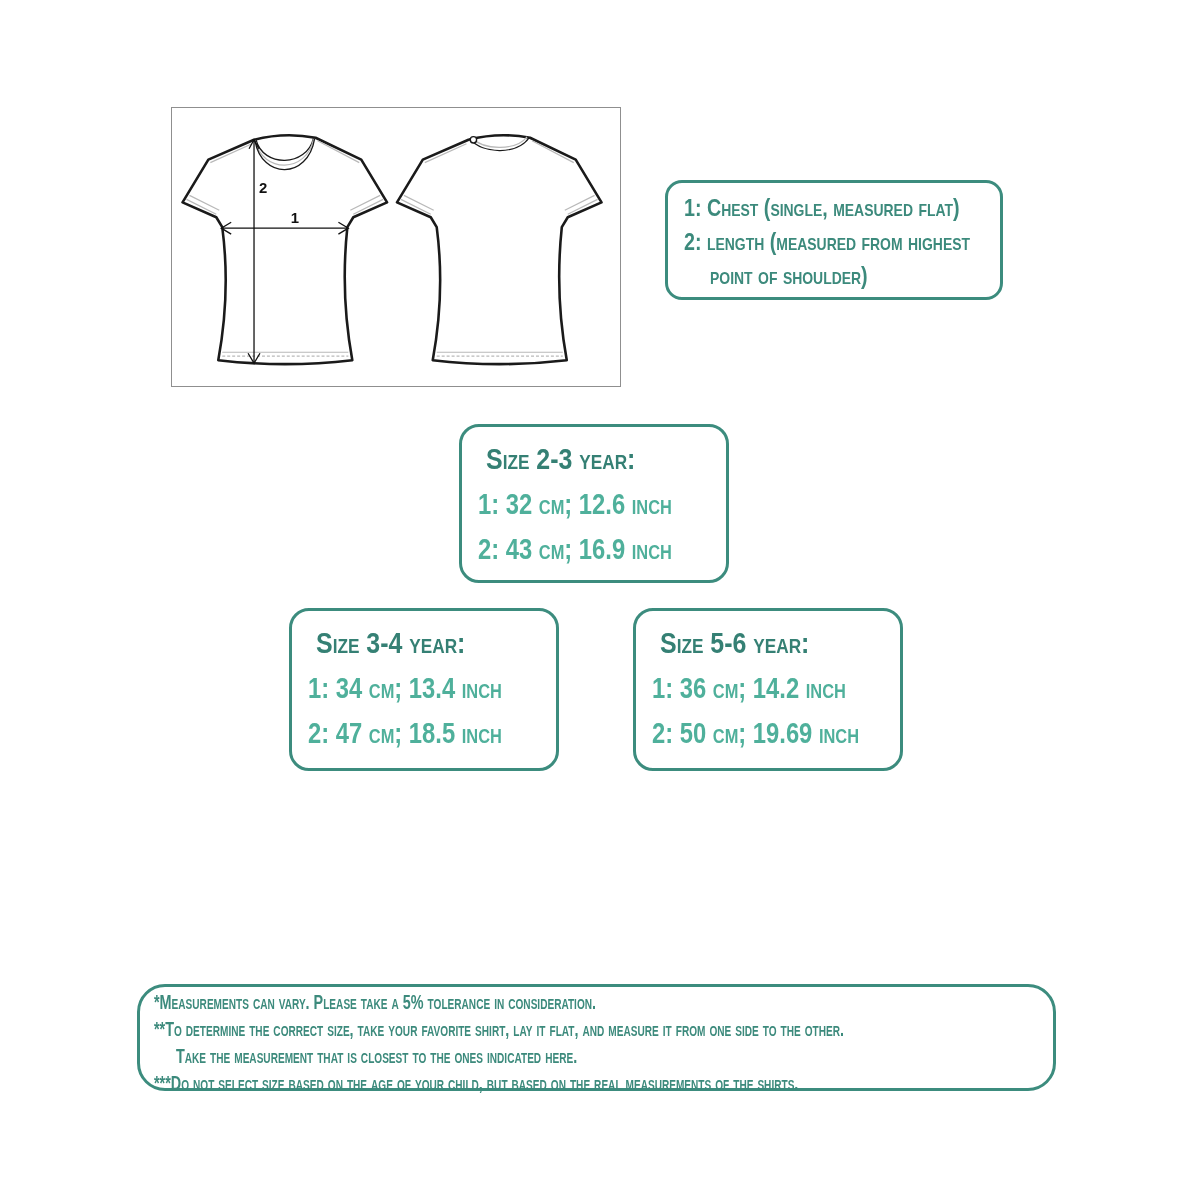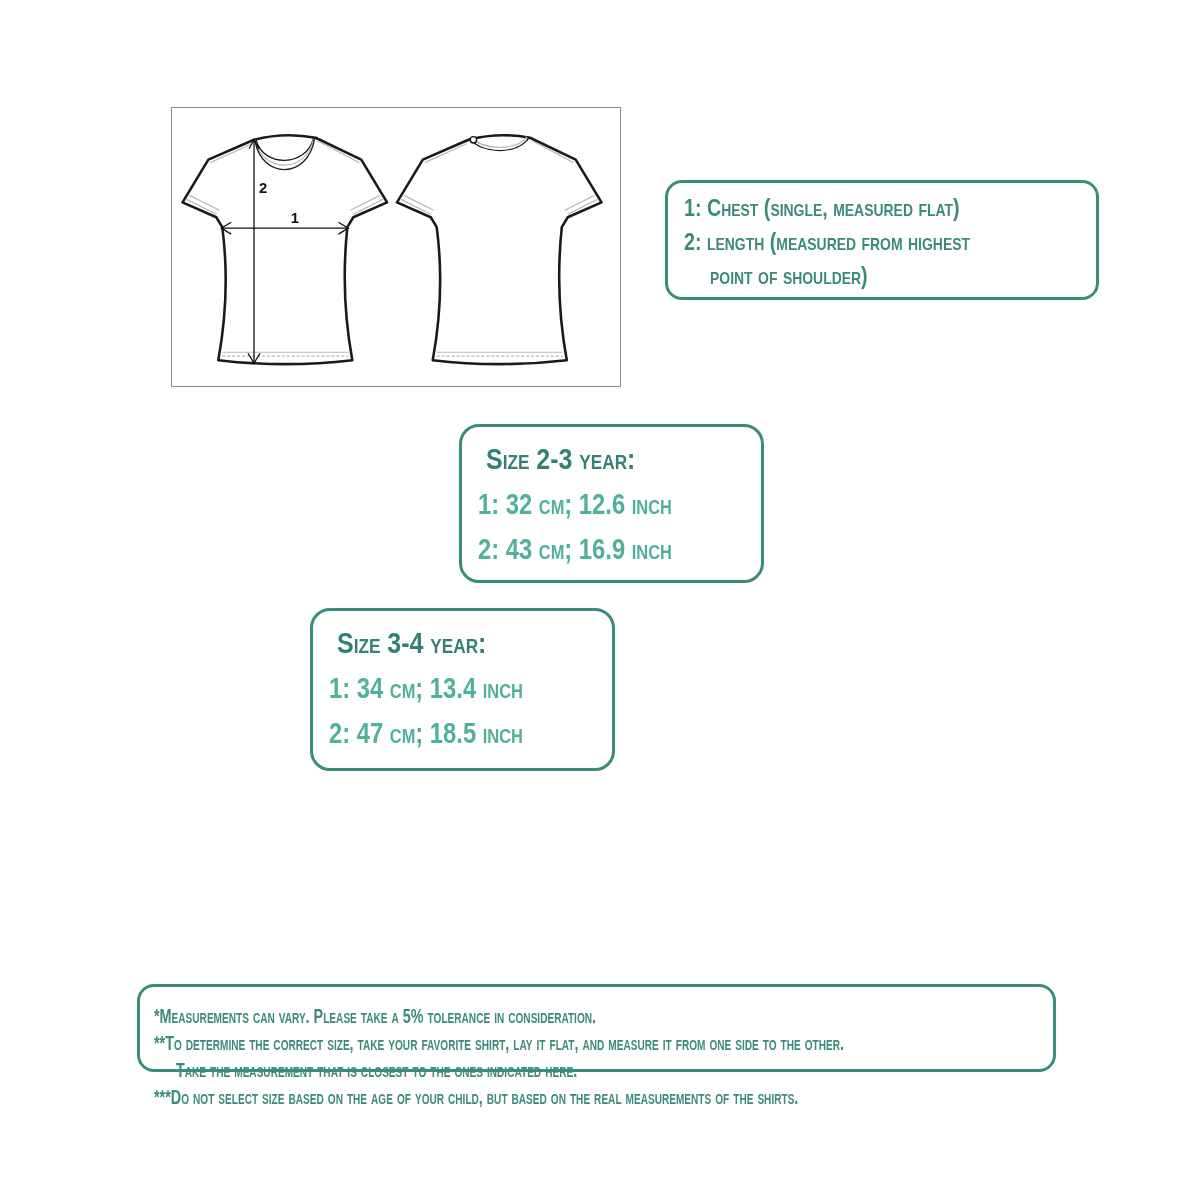--- a/index.html
+++ b/index.html
@@ -23,42 +23,42 @@
   .outline{fill:#ffffff;stroke:var(--drawing-outline);stroke-width:2.6;stroke-linejoin:round;}
   .detail{fill:none;stroke:var(--drawing-outline);stroke-width:1.3;}
   .grayline{fill:none;stroke:#b9b9b9;stroke-width:1.2;}
   .graydash{fill:none;stroke:#b9b9b9;stroke-width:1.2;stroke-dasharray:3 2;}
   .measure{fill:none;stroke:#111;stroke-width:1.3;}
   .mlabel{font-family:"Liberation Sans",sans-serif;font-weight:700;font-size:15px;fill:#111;}
   .roundbox{
     position:absolute;background:#fff;border:3px solid var(--accent-border);
     border-radius:20px;box-sizing:border-box;
   }
-  .legend-box{left:665px;top:180px;width:434px;height:120px;border-radius:17px;padding:8px 0 0 16px;}
+  .legend-box{left:665px;top:180px;width:338px;height:120px;border-radius:17px;padding:8px 0 0 16px;}
   .legend-line{
     font-size:24px;line-height:34px;font-weight:700;color:var(--note-text);
     font-variant:small-caps;white-space:nowrap;transform:scaleX(0.82);transform-origin:0 50%;
   }
   .legend-indent{margin-left:26px;}
-  .size-box{width:305px;padding:10px 0 0 16px;}
+  .size-box{width:270px;padding:10px 0 0 16px;}
   .size-box-23{left:459px;top:424px;height:159px;}
-  .size-box-34{left:289px;top:608px;height:163px;margin-left:21px;}
+  .size-box-34{left:289px;top:608px;height:163px;}
   .size-box-56{left:633px;top:608px;height:163px;}
   .size-box-78{left:289px;top:800px;height:163px;}
   .size-box-911{left:633px;top:800px;height:163px;}
   .size-title{
     font-size:29px;line-height:45px;font-weight:700;color:var(--title-text);
     font-variant:small-caps;white-space:nowrap;transform:scaleX(0.86);transform-origin:0 50%;
     margin-left:8px;
   }
   .size-line{
     font-size:29px;line-height:45px;font-weight:700;color:var(--value-text);
     font-variant:small-caps;white-space:nowrap;transform:scaleX(0.82);transform-origin:0 50%;
   }
-  .note-box{left:137px;top:984px;width:919px;height:88px;border-radius:17px;padding:16px 0 0 14px;}
+  .note-box{left:137px;top:984px;width:919px;height:107px;border-radius:28px;padding:2px 0 0 14px;}
   .note-line{
     font-size:20px;line-height:27px;font-weight:700;color:var(--note-text);
     font-variant:small-caps;white-space:nowrap;transform:scaleX(0.72);transform-origin:0 50%;
   }
   .note-indent{margin-left:22px;}
 </style>
 </head>
 <body>
 
 <div class="canvas">
@@ -120,20 +120,25 @@
     <div class="size-line">1: 32 cm; 12.6 inch</div>
     <div class="size-line">2: 43 cm; 16.9 inch</div>
   </div>
 
   <div class="roundbox size-box size-box-34">
     <div class="size-title">Size 3-4 year:</div>
     <div class="size-line">1: 34 cm; 13.4 inch</div>
     <div class="size-line">2: 47 cm; 18.5 inch</div>
   </div>
 
+  <div class="roundbox size-box size-box-56">
+    <div class="size-title">Size 5-6 year:</div>
+    <div class="size-line">1: 36 cm; 14.2 inch</div>
+    <div class="size-line">2: 50 cm; 19.69 inch</div>
+  </div>
 
 
 
   <div class="roundbox note-box">
     <div class="note-line">*Measurements can vary. Please take a 5% tolerance in consideration.</div>
     <div class="note-line">**To determine the correct size, take your favorite shirt, lay it flat, and measure it from one side to the other.</div>
     <div class="note-line note-indent">Take the measurement that is closest to the ones indicated here.</div>
     <div class="note-line">***Do not select size based on the age of your child, but based on the real measurements of the shirts.</div>
   </div>
 

